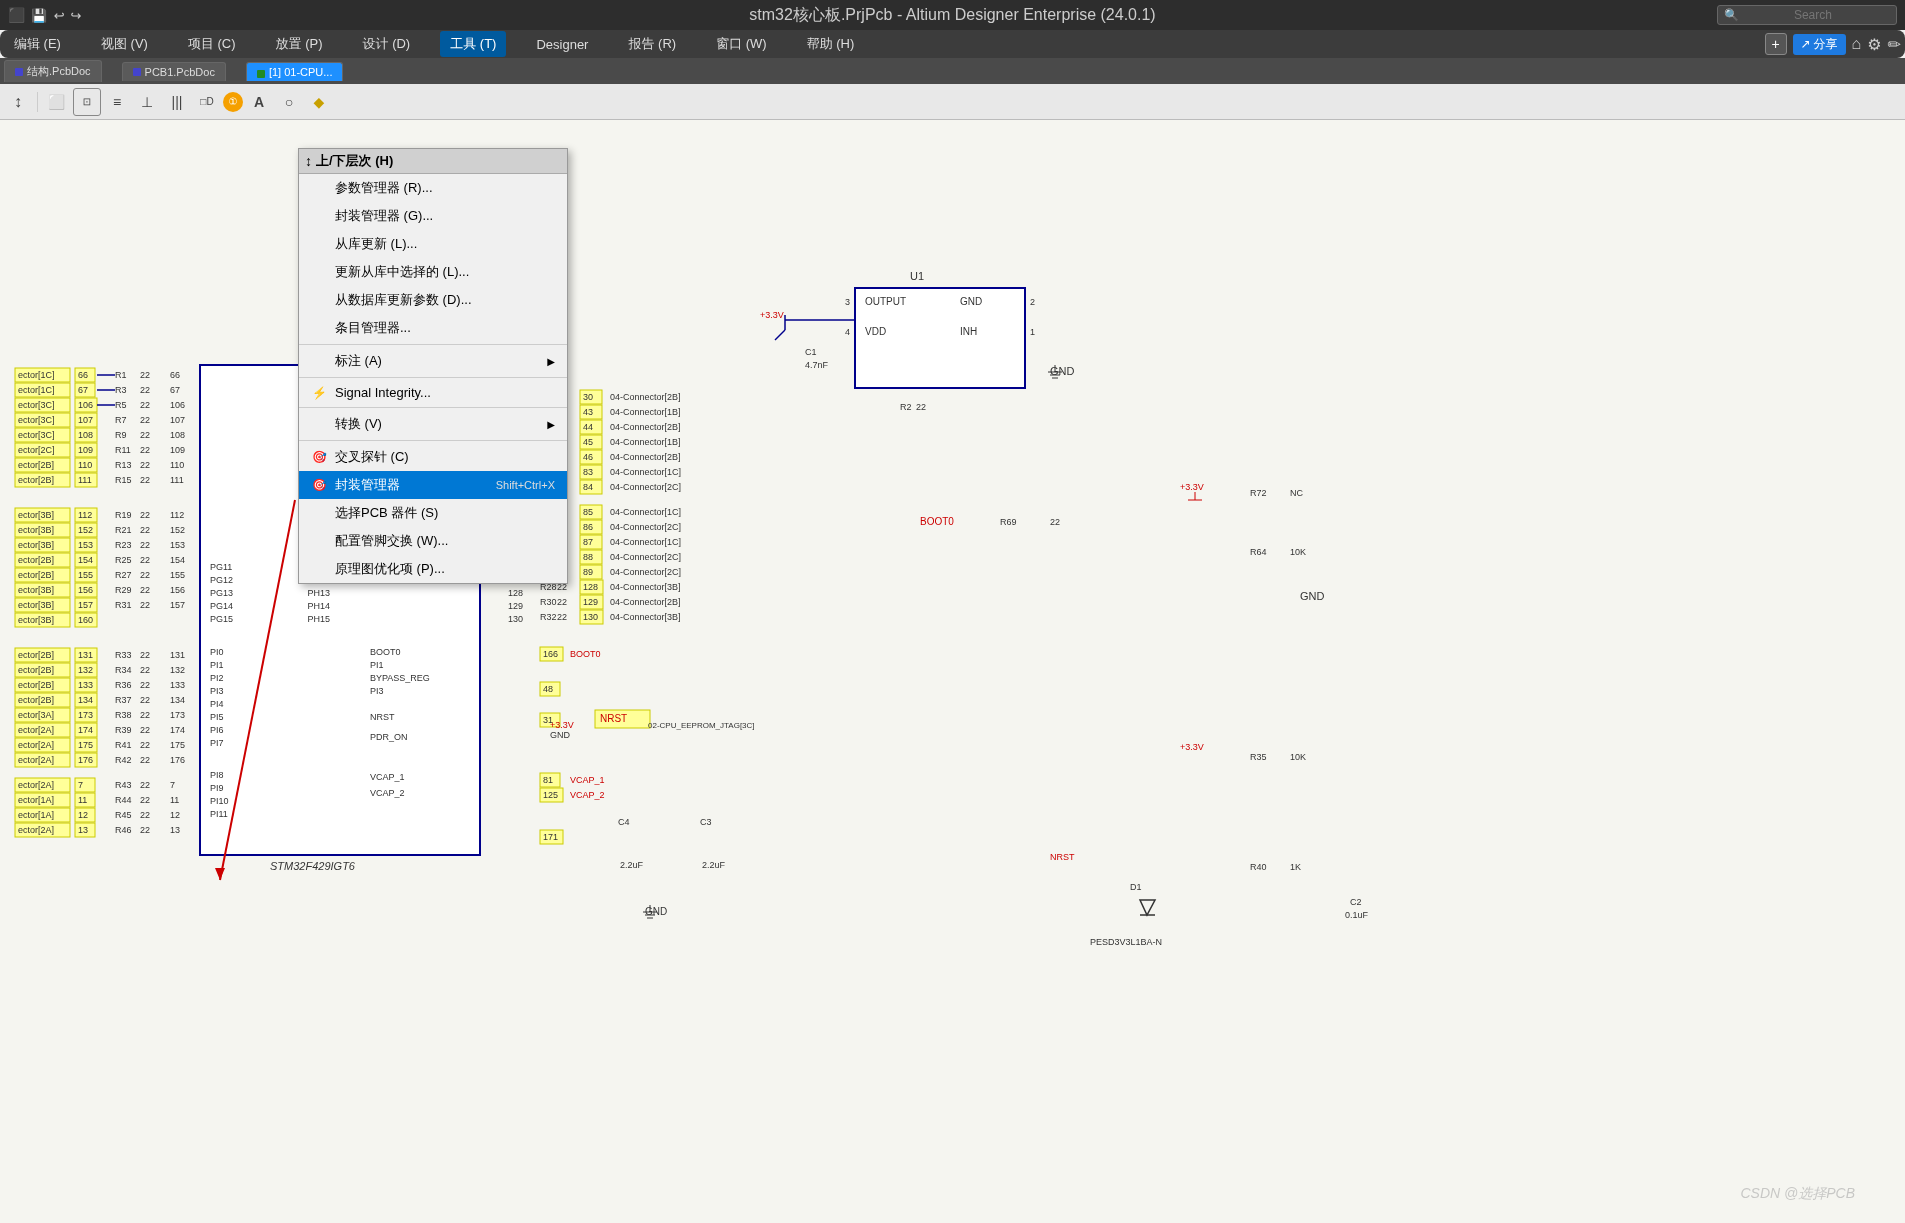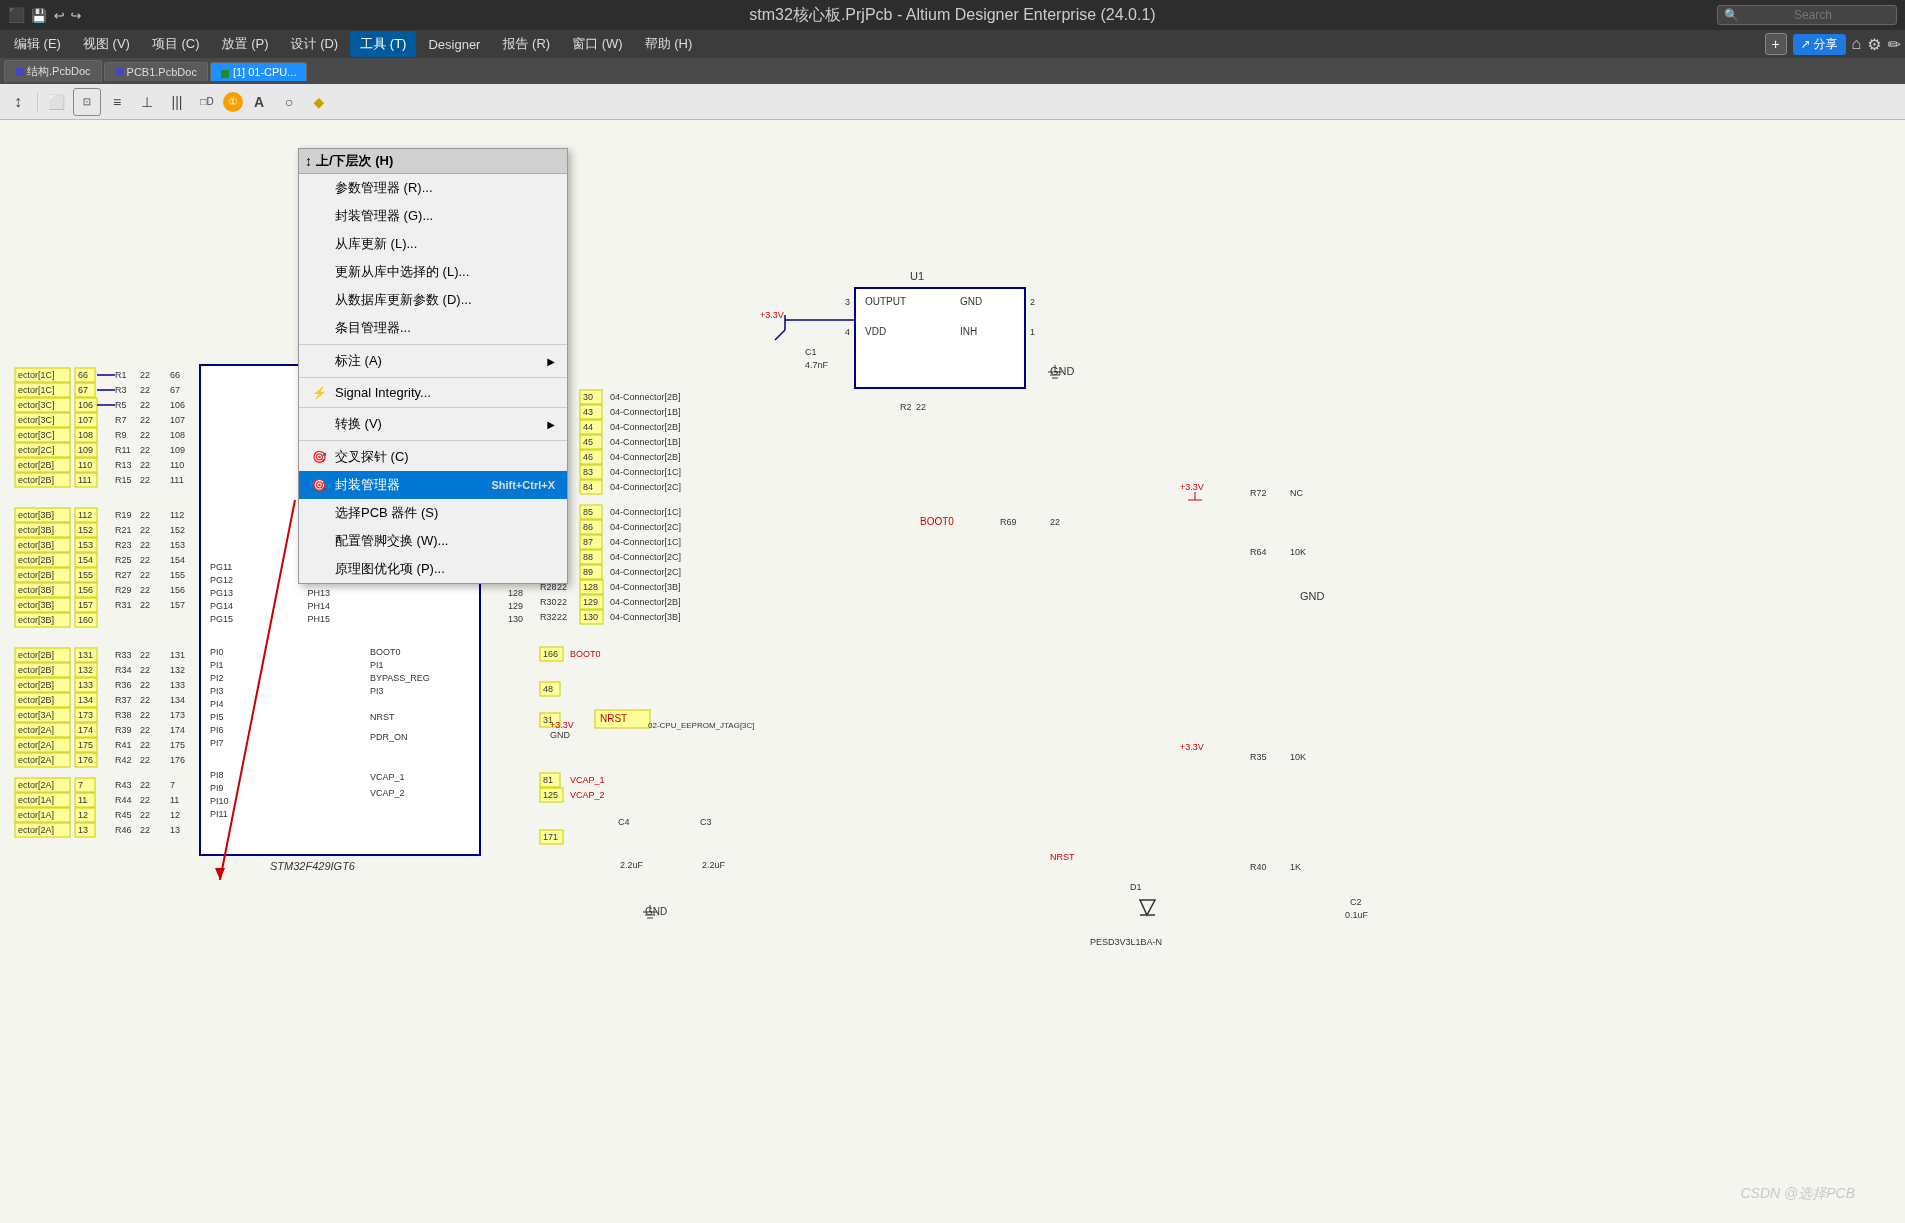--- a/index.html
+++ b/index.html
@@ -57,21 +57,22 @@
 
     
     #menu-bar {
       height: 28px;
       background: #3c3c3c;
       display: flex;
       align-items: center;
       padding: 0 4px;
       color: #ddd;
       font-size: 13px;
-      gap: 2px;
+      gap: 20px;
+      border-radius: 8px;
     }
     .menu-item {
       padding: 4px 10px;
       cursor: pointer;
       border-radius: 3px;
       white-space: nowrap;
     }
     .menu-item:hover, .menu-item.active {
       background: #0078d4;
       color: white;
@@ -82,21 +83,21 @@
 
     
     #tab-bar {
       height: 26px;
       background: #4a4a4a;
       display: flex;
       align-items: center;
       padding: 0 4px;
       color: #ccc;
       font-size: 12px;
-      gap: 2px;
+      gap: 20px;
     }
     .tab-item {
       display: flex;
       align-items: center;
       gap: 4px;
       padding: 3px 10px;
       background: #5a5a5a;
       border-radius: 3px 3px 0 0;
       cursor: pointer;
       border: 1px solid #666;
@@ -197,21 +198,20 @@
       display: flex;
       align-items: center;
       gap: 6px;
     }
     .dropdown-item .item-shortcut {
       font-size: 11px;
       color: #888;
     }
     .dropdown-item.highlighted .item-shortcut {
       color: #ddd;
-      font-weight: bold;
     }
     .dropdown-item .arrow {
       font-size: 10px;
     }
     .dropdown-sep {
       height: 1px;
       background: #ccc;
       margin: 2px 0;
     }
     .dropdown-icon {

